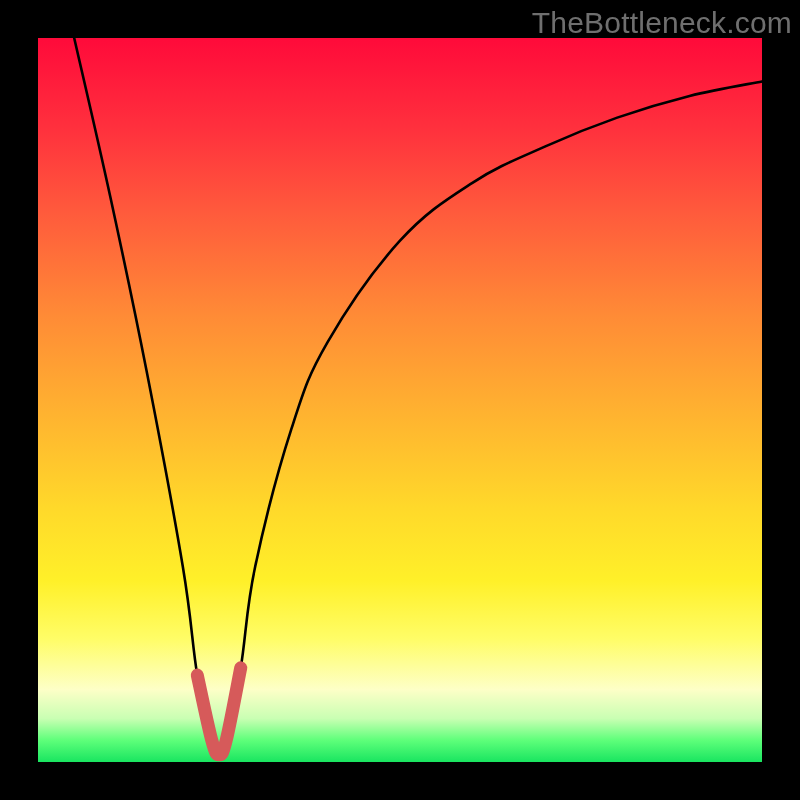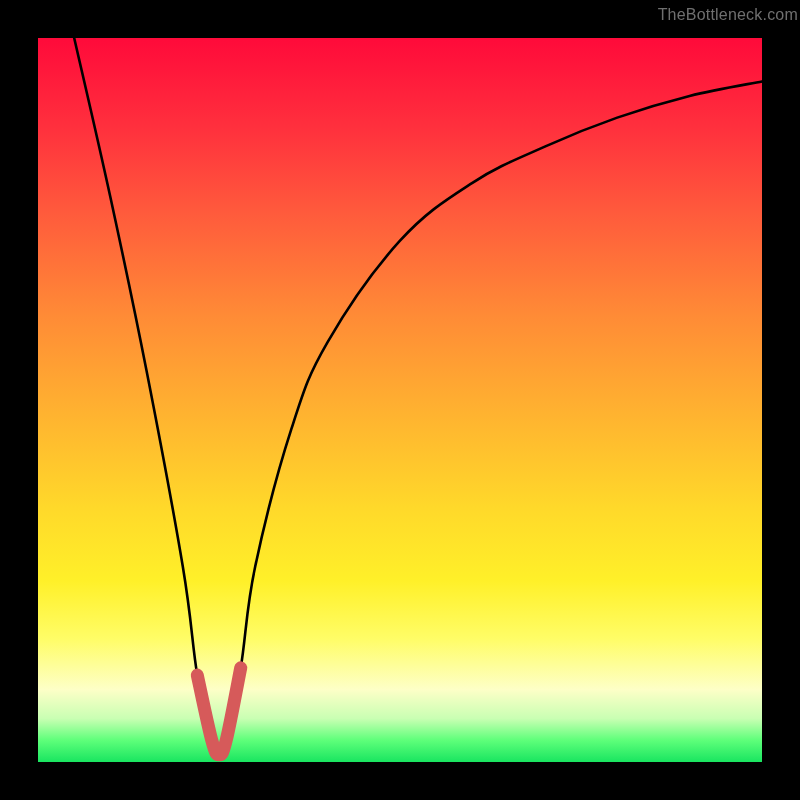--- a/index.html
+++ b/index.html
@@ -37,23 +37,23 @@
       #fffd67 83%,
       #fdffc7 90%,
       #c9ffb3 94%,
       #5eff7a 97%,
       #19e560 100%
     );
   }
   .watermark {
     position: absolute;
     top: 6px;
-    right: 2px;
+    right: 8px;
     color: #6f6f6f;
-    font-size: 16px;
+    font-size: 30px;
     letter-spacing: 0.2px;
     font-weight: 400;
   }
   svg.curve {
     position: absolute;
     left: 0;
     top: 0;
     width: 724px;
     height: 724px;
     overflow: visible;

